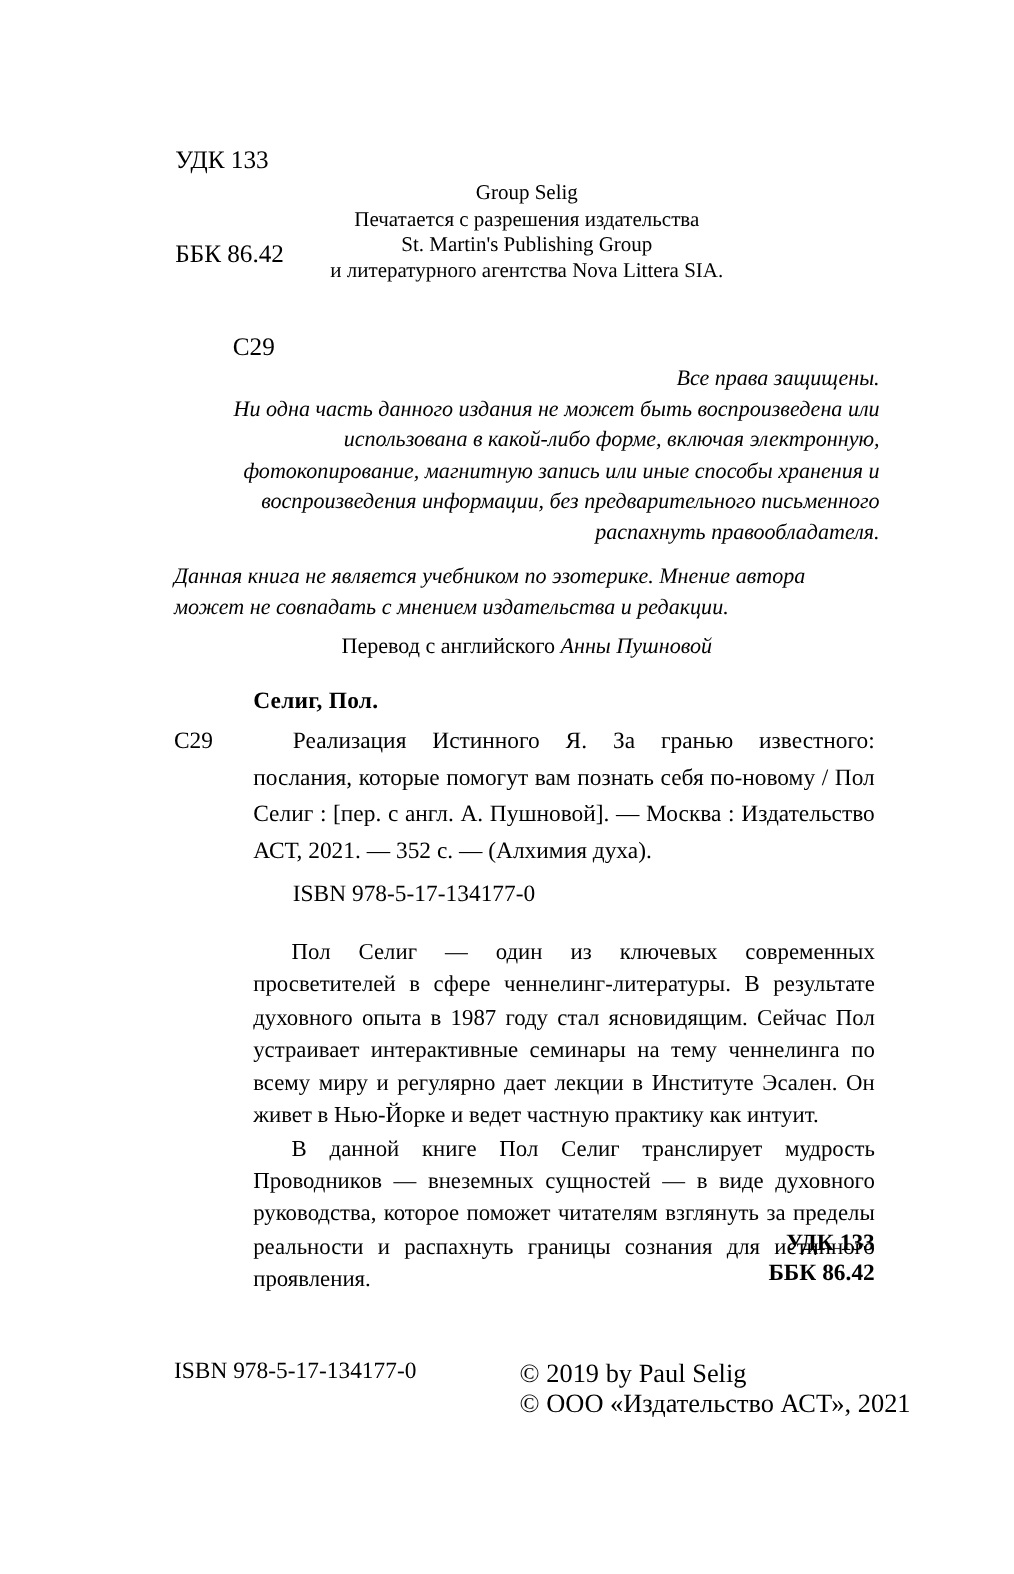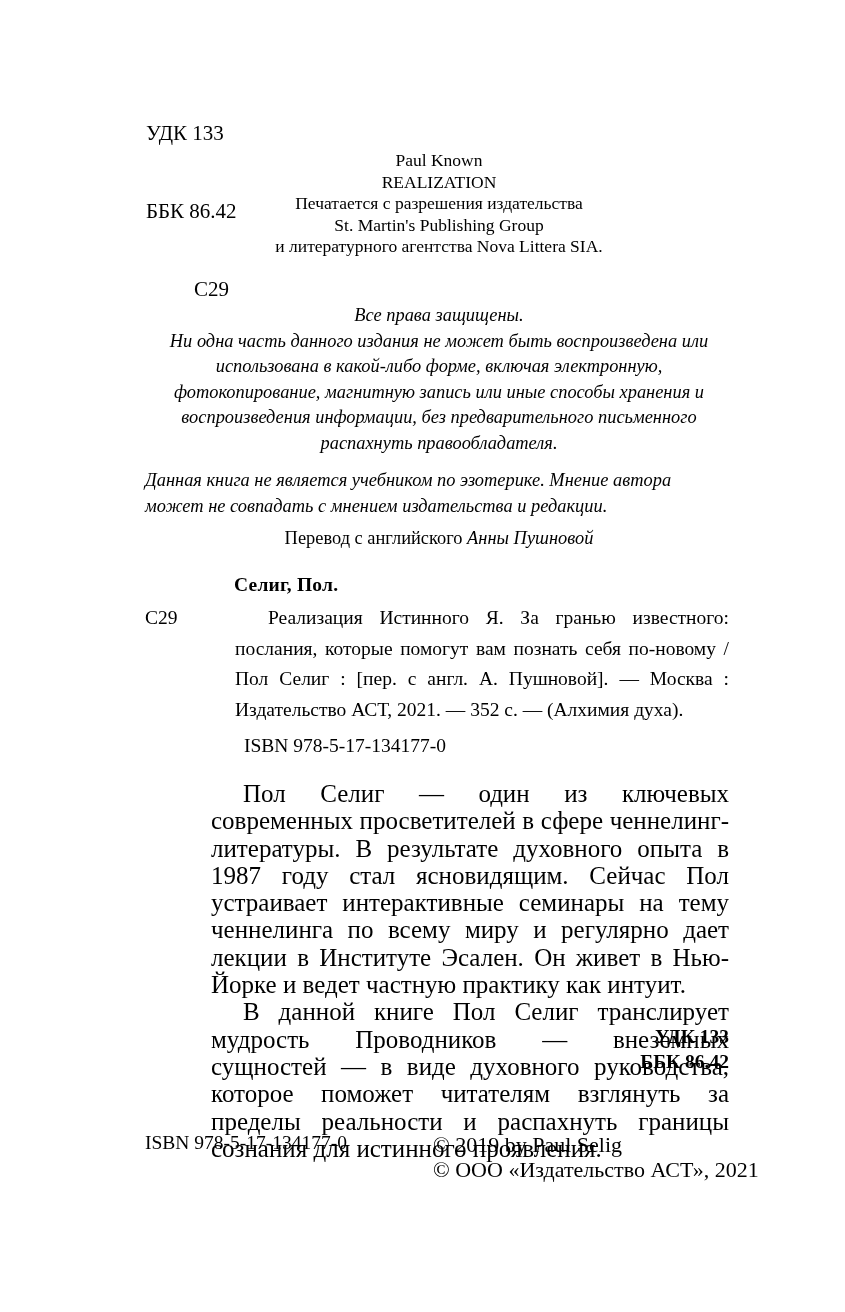--- a/index.html
+++ b/index.html
@@ -44,21 +44,21 @@
     line-height: 21.6px;
   }
   .imprint div { white-space: nowrap; }
 
   
   .rights {
     position: absolute;
     left: 145px;
     top: 303px;
     width: 588px;
-    text-align: center;
+    text-align: right;
     font-style: italic;
     font-size: 18.4px;
     line-height: 25.6px;
   }
   .rights .lead { display: block; }
 
   .disclaimer {
     position: absolute;
     left: 145px;
     top: 468px;
@@ -85,53 +85,51 @@
     position: absolute;
     left: 211px;
     top: 572px;
     width: 518px;
   }
   .biblio-author {
     font-weight: bold;
     font-size: 19.5px;
     line-height: 26px;
     letter-spacing: 0.2px;
-    margin-left: 23px;
   }
   .biblio-index {
     position: absolute;
     left: -66px;
     top: 33px;
     font-size: 19.5px;
     line-height: 26px;
     font-weight: normal;
   }
   .biblio-desc {
     font-size: 19.5px;
     line-height: 30.5px;
     text-align: justify;
     text-indent: 33px;
     margin-top: 5px;
     hyphens: manual;
-    margin-left: 24px;
   }
   .biblio-isbn {
     font-size: 19.5px;
     line-height: 30.5px;
     text-indent: 33px;
     margin-top: 6px;
   }
 
   
   .annotation {
     position: absolute;
     left: 211px;
     top: 780px;
     width: 518px;
-    font-size: 25px;
+    font-size: 19px;
     line-height: 27.3px;
     text-align: justify;
   }
   .annotation p {
     margin: 0;
     text-indent: 32px;
   }
 
   
   .udk-bottom {
@@ -175,22 +173,21 @@
 
 <div class="page">
 
   <div class="udk-block">
     <span class="udk-line">УДК 133</span>
     <span class="udk-line">ББК 86.42</span>
     <span class="udk-line indent">С29</span>
   </div>
 
   <div class="imprint">
-    <div>Paul Known</div>
-    <div>REALIZATION</div>
+    <div>Group Selig</div>
     <div>Печатается с разрешения издательства</div>
     <div>St. Martin's Publishing Group</div>
     <div>и литературного агентства Nova Littera SIA.</div>
   </div>
 
   <div class="rights">
     <span class="lead">Все права защищены.</span>
     <span>Ни одна часть данного издания не может быть воспроизведена или использована в какой-либо форме, включая электронную, фотокопирование, магнитную запись или иные способы хранения и воспроизведения информации, без предварительного письменного распахнуть правообладателя.</span>
   </div>
 

